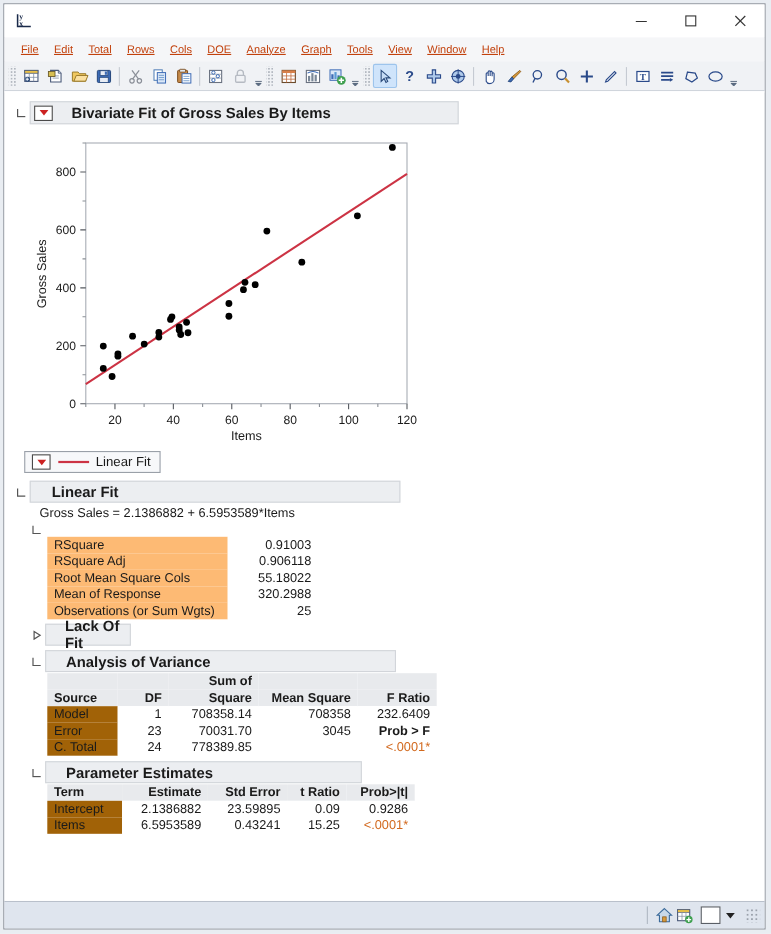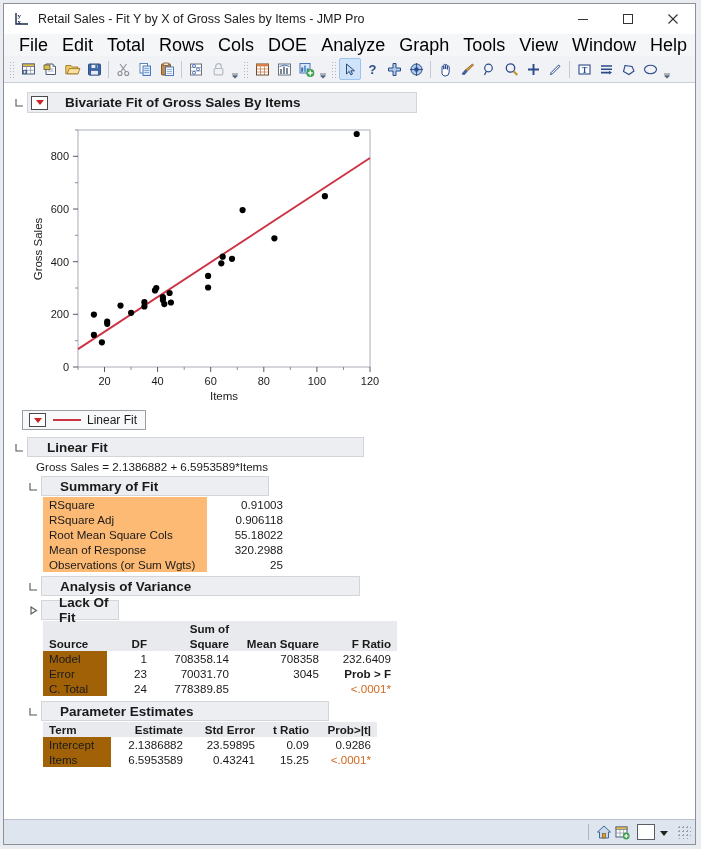--- a/index.html
+++ b/index.html
@@ -32,21 +32,21 @@
     width:45px; height:30px; display:flex; align-items:center; justify-content:center;
   }
   .win-btn svg { display:block; }
 
   
   .menubar {
     height:22px; background:#f5f6f8; display:flex; align-items:center;
     padding-left:8px; flex:0 0 auto;
   }
   .menu-item {
-    font-size:18px; color:#000000; padding:2px 7px; white-space:nowrap;
+    font-size:10px; color:#c2410c; padding:2px 7px; white-space:nowrap;text-decoration:underline;
   }
 
   
   .toolbar {
     height:26px; background:#f0f2f5; display:flex; align-items:center;
     border-bottom:1px solid #c9ced6; flex:0 0 auto; padding-left:2px;
   }
   .tb-grip {
     width:7px; height:18px; margin:0 2px;
     background-image:
@@ -145,21 +145,20 @@
 <div class="window">
 
   <div class="titlebar">
     <span class="app-icon">
       <svg width="18" height="18" viewBox="0 0 18 18">
         <path d="M3 3 L3 14 L15 14" fill="none" stroke="#1a2a4a" stroke-width="1.4"></path>
         <text x="4.5" y="7.5" font-family="'Liberation Serif',serif" font-size="7" font-weight="bold" fill="#1a2a4a">y</text>
         <text x="4.5" y="13.5" font-family="'Liberation Serif',serif" font-size="7" font-weight="bold" fill="#1a2a4a">x</text>
       </svg>
     </span>
-    <span class="title-text">Retail Sales - Fit Y by X of Gross Sales by Items - JMP Pro</span>
     <div class="win-btns">
       <div class="win-btn">
         <svg width="12" height="12" viewBox="0 0 12 12">
             <line x1="1" y1="6.5" x2="11" y2="6.5" stroke="#333" stroke-width="1"></line>
           </svg>
       </div>
       <div class="win-btn">
         <svg width="12" height="12" viewBox="0 0 12 12">
             <rect x="1.5" y="1.5" width="9" height="9" fill="none" stroke="#333" stroke-width="1"></rect>
           </svg>
@@ -533,23 +532,20 @@
 
       <div class="equation">Gross Sales = 2.1386882 + 6.5953589*Items</div>
 
       
       <div class="outline-row" style="margin-left:14px;">
         <span class="tri">
           <svg width="9" height="9" viewBox="0 0 9 9">
               <path d="M1 1 L1 8 L8 8" fill="none" stroke="#555" stroke-width="1.1"></path>
             </svg>
         </span>
-        <div class="outline-bar" style="width:228px;height:20px;padding-left:6px;">
-          <span class="outline-title">Summary of Fit</span>
-        </div>
       </div>
       <table class="jmp" style="margin-left:29px;margin-top:1px;">
         <tbody>
             <tr>
           <td class="lblcell" style="width:152px;">RSquare</td>
           <td class="valcell" style="width:70px;">0.91003</td>
         </tr>
         <tr>
           <td class="lblcell">RSquare Adj</td>
           <td class="valcell">0.906118</td>
@@ -561,44 +557,44 @@
         <tr>
           <td class="lblcell">Mean of Response</td>
           <td class="valcell">320.2988</td>
         </tr>
         <tr>
           <td class="lblcell">Observations (or Sum Wgts)</td>
           <td class="valcell">25</td>
         </tr>
       </tbody>
         </table>
+
+      
+      <div class="outline-row" style="margin-left:14px;margin-top:4px;">
+        <span class="tri">
+          <svg width="9" height="9" viewBox="0 0 9 9">
+              <path d="M2 1 L7.5 4.5 L2 8 Z" fill="none" stroke="#555" stroke-width="1.1"></path>
+            </svg>
+        </span>
+        <div class="outline-bar" style="width:78px;height:20px;padding-left:5px;">
+          <span class="outline-title">Lack Of Fit</span>
+        </div>
+      </div>
 
       
       <div class="outline-row" style="margin-left:14px;margin-top:4px;">
         <span class="tri">
           <svg width="9" height="9" viewBox="0 0 9 9">
               <path d="M1 1 L1 8 L8 8" fill="none" stroke="#555" stroke-width="1.1"></path>
             </svg>
         </span>
         <div class="outline-bar" style="width:319px;height:20px;padding-left:6px;">
           <span class="outline-title">Analysis of Variance</span>
         </div>
       </div>
-
-      
-      <div class="outline-row" style="margin-left:14px;margin-top:4px;">
-        <span class="tri">
-          <svg width="9" height="9" viewBox="0 0 9 9">
-              <path d="M2 1 L7.5 4.5 L2 8 Z" fill="none" stroke="#555" stroke-width="1.1"></path>
-            </svg>
-        </span>
-        <div class="outline-bar" style="width:78px;height:20px;padding-left:5px;">
-          <span class="outline-title">Lack Of Fit</span>
-        </div>
-      </div>
       <table class="grid" style="margin-left:29px;margin-top:1px;">
         <tbody>
             <tr>
           <th class="lft" style="width:52px;"></th>
           <th style="width:34px;"></th>
           <th style="width:70px;">Sum of</th>
           <th style="width:78px;"></th>
           <th style="width:60px;"></th>
         </tr>
         <tr>

